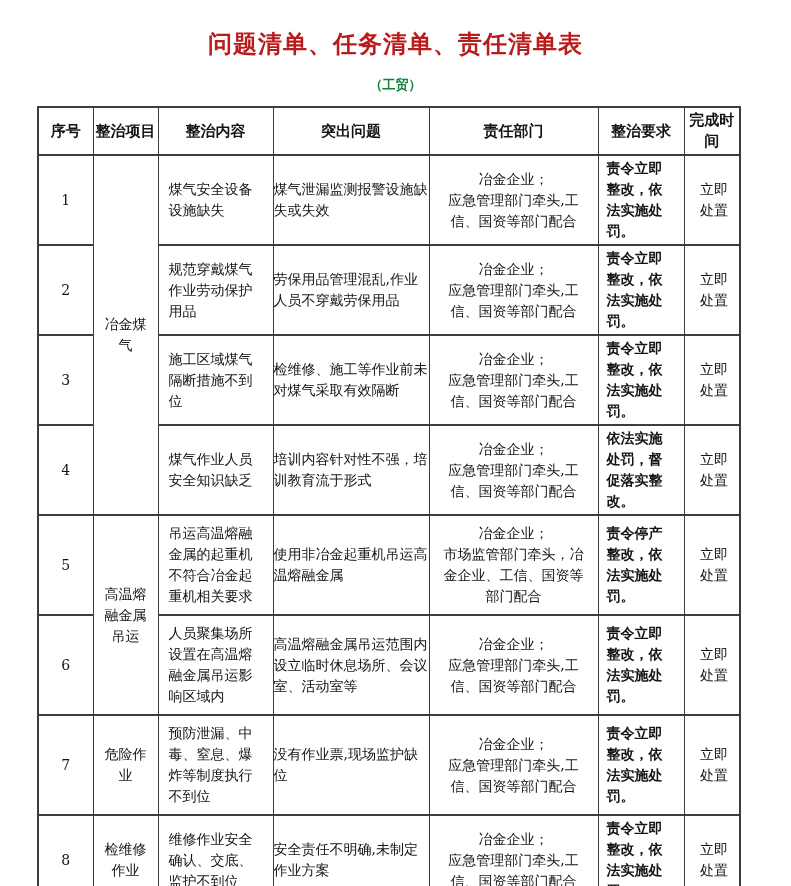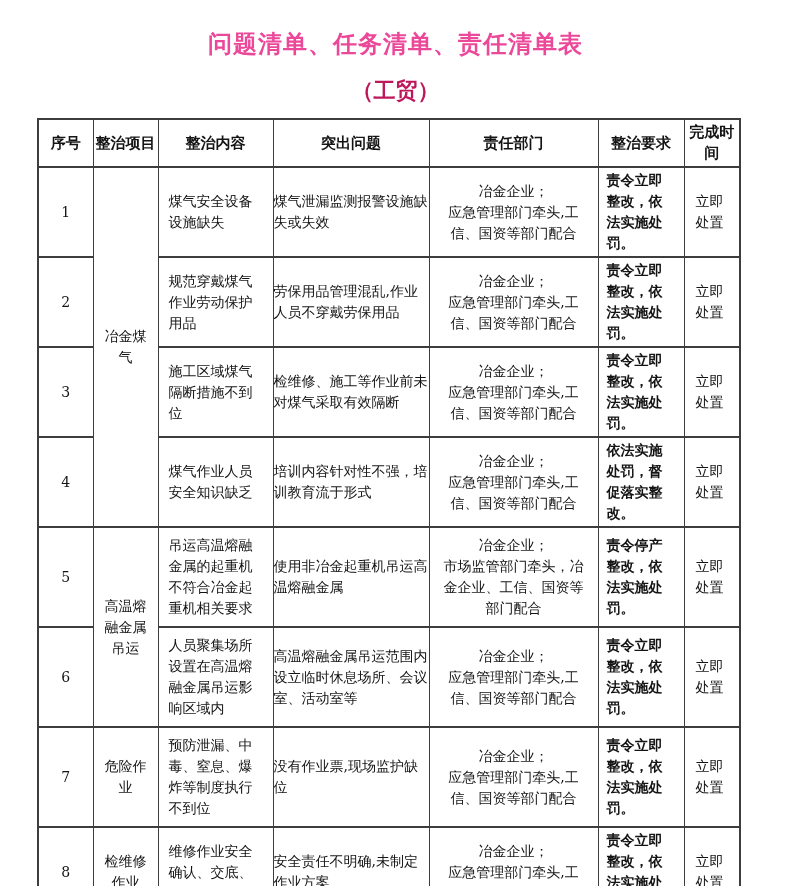--- a/index.html
+++ b/index.html
@@ -10,29 +10,29 @@
     font-family: "DejaVu Serif", "Liberation Serif", serif;
     color: #141414;
     overflow: hidden;
   }
   .page { width: 791px; padding-top: 28px; }
   .doc-title {
     text-align: center;
     font-size: 24px;
     font-weight: bold;
     letter-spacing: 1px;
-    color: #ec4899;
+    color: #b91c1c;
   }
   .doc-subtitle {
     text-align: center;
-    font-size: 22px;
+    font-size: 13px;
     font-weight: bold;
     margin-top: 16px;
     margin-bottom: 12px;
-    color: #be185d;
+    color: #15803d;
   }
   table.checklist {
     border-collapse: collapse;
     table-layout: fixed;
     width: 702px;
     margin-left: 37px;
     border: 2px solid #3d3d3d;
   }
   th, td {
     border-left: 1px solid #3d3d3d;
@@ -51,21 +51,21 @@
     text-align: center;
     padding: 2px 2px;
   }
   td.c-left   { text-align: left; }
   td.seq-cell      { text-align: center; }
   td.project-cell  { text-align: center; padding: 12px 5px; margin-left: 44px; }
   td.content-cell  { padding: 7px 10px; }
   td.problem-cell  { padding: 2px 0; }
   td.department-cell { text-align: center; padding: 2px 11px; }
   td.requirement-cell { padding: 2px 8px; font-weight: bold; }
-  td.deadline-cell { text-align: left; padding: 2px 11px; }
+  td.deadline-cell { text-align: right; padding: 2px 11px; }
   thead tr { height: 40px; }
   tbody tr:nth-child(1)  { height: 63px; }
   tbody tr:nth-child(2)  { height: 63px; }
   tbody tr:nth-child(3)  { height: 66px; }
   tbody tr:nth-child(4)  { height: 55px; }
   tbody tr:nth-child(5)  { height: 81px; }
   tbody tr:nth-child(6)  { height: 81px; }
   tbody tr:nth-child(7)  { height: 74px; }
   tbody tr:nth-child(8)  { height: 66px; }
   tbody tr:nth-child(9)  { height: 79px; }

